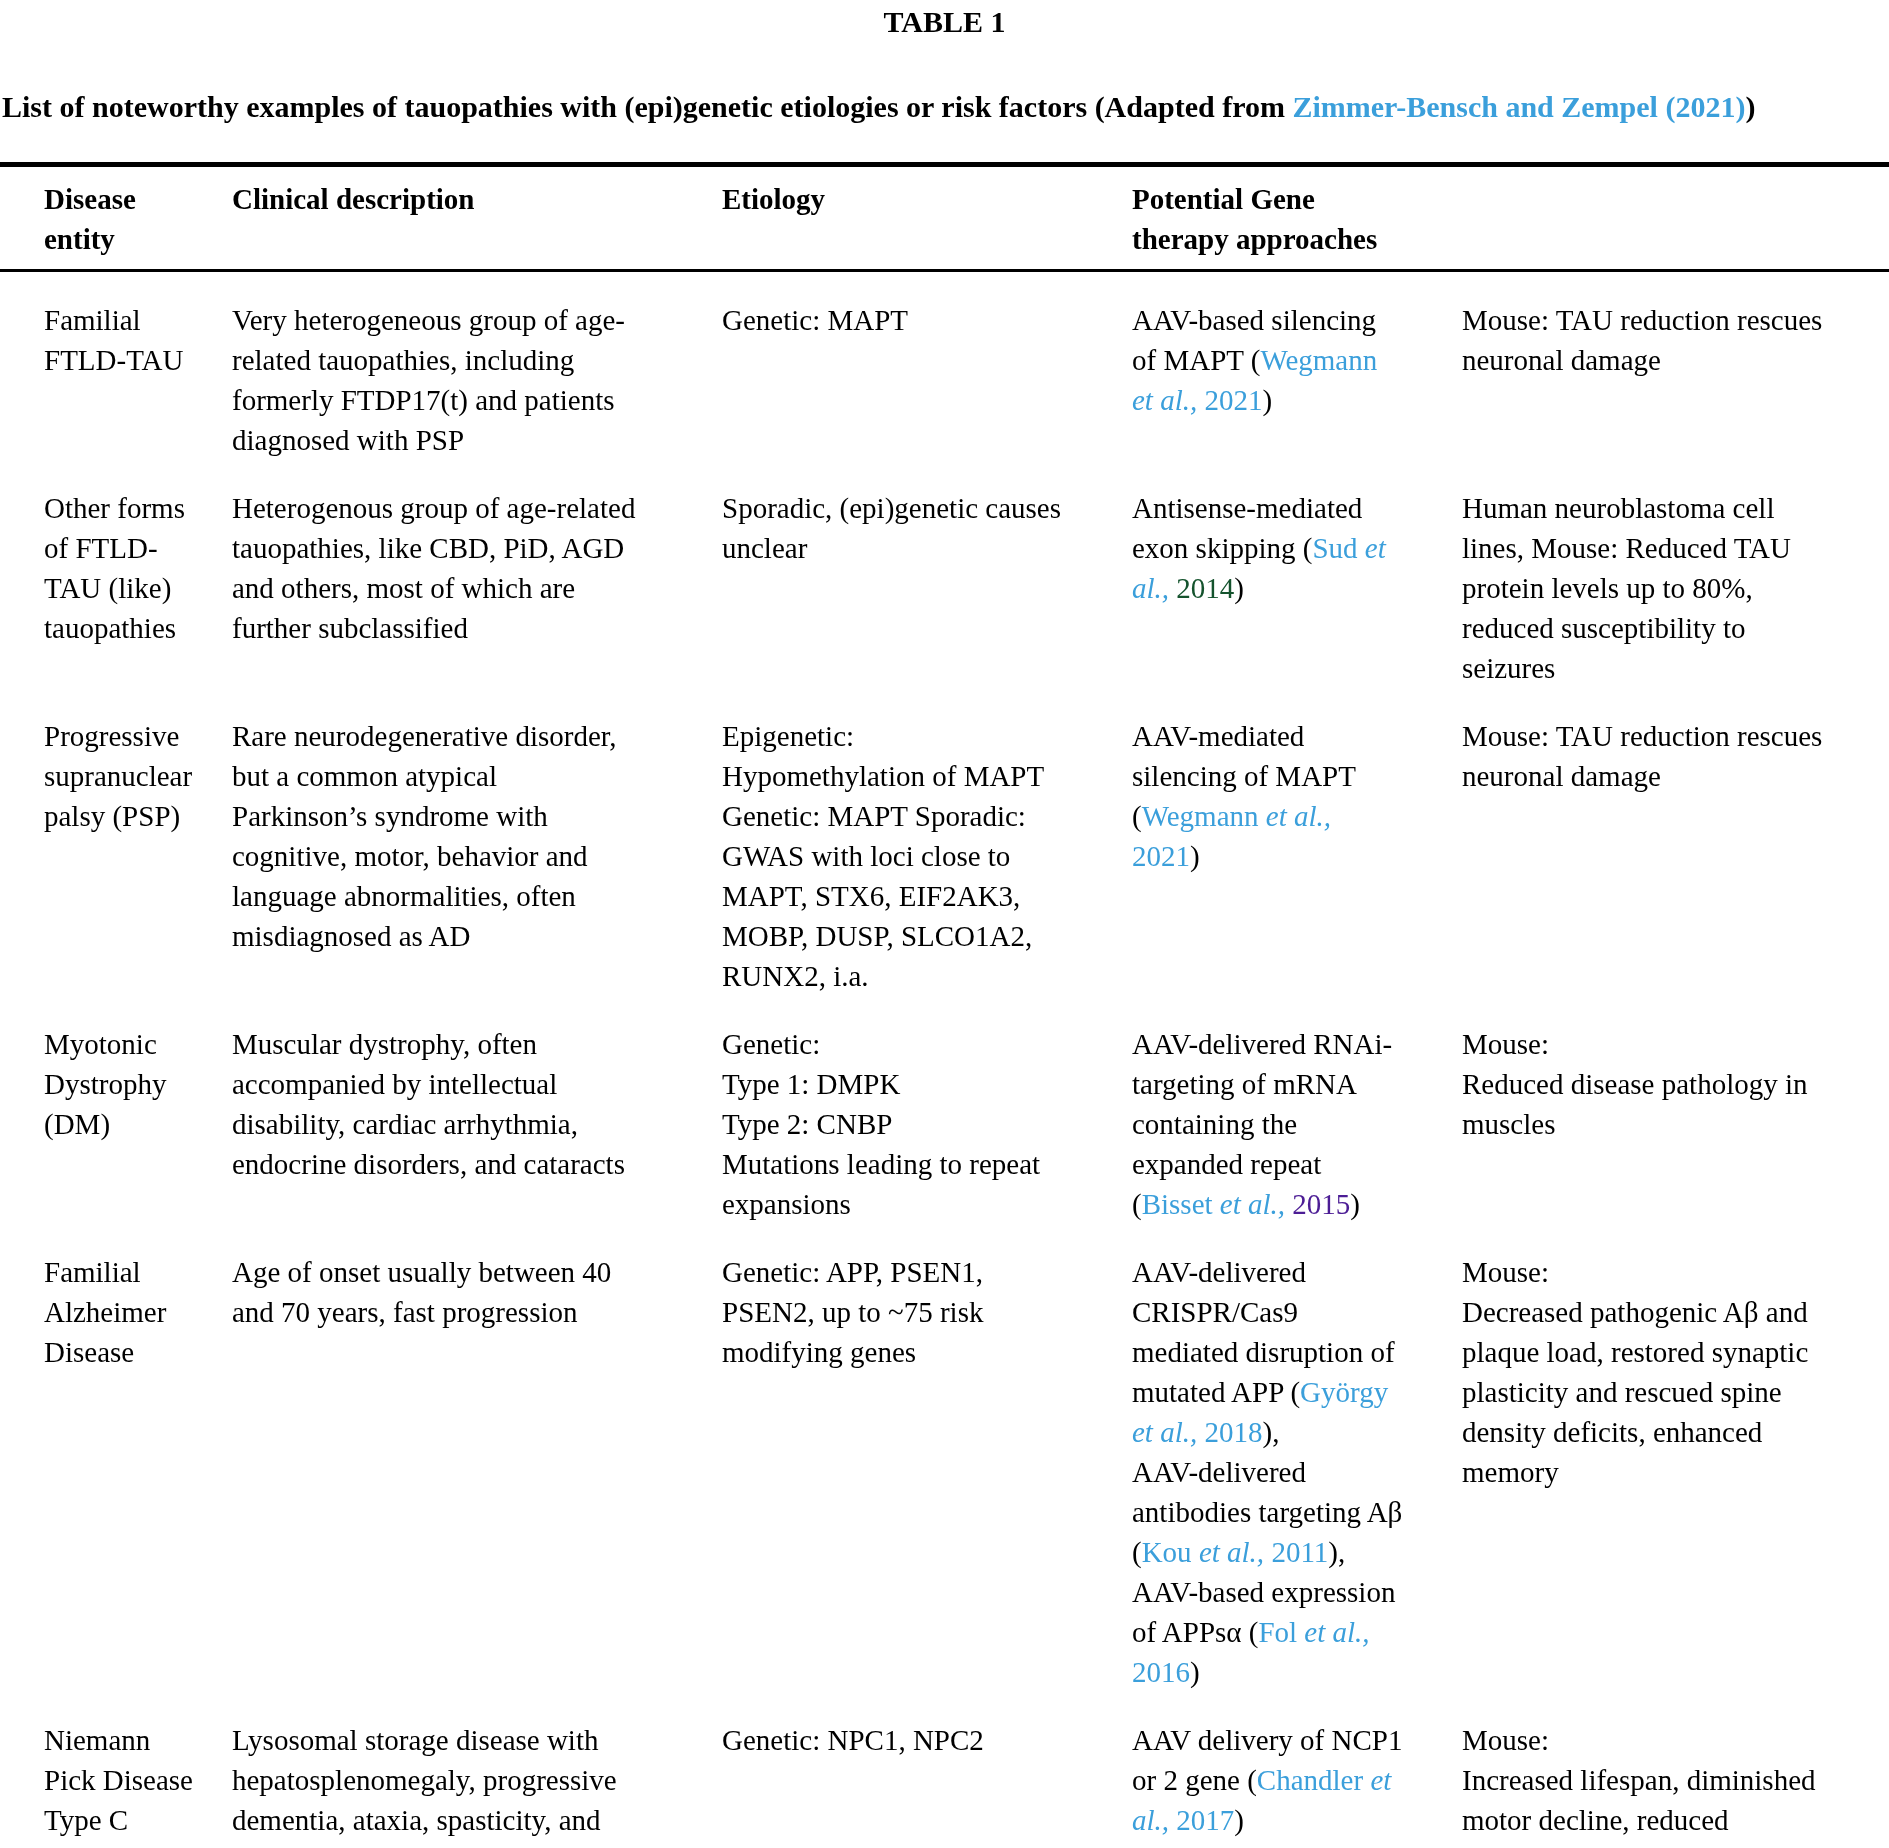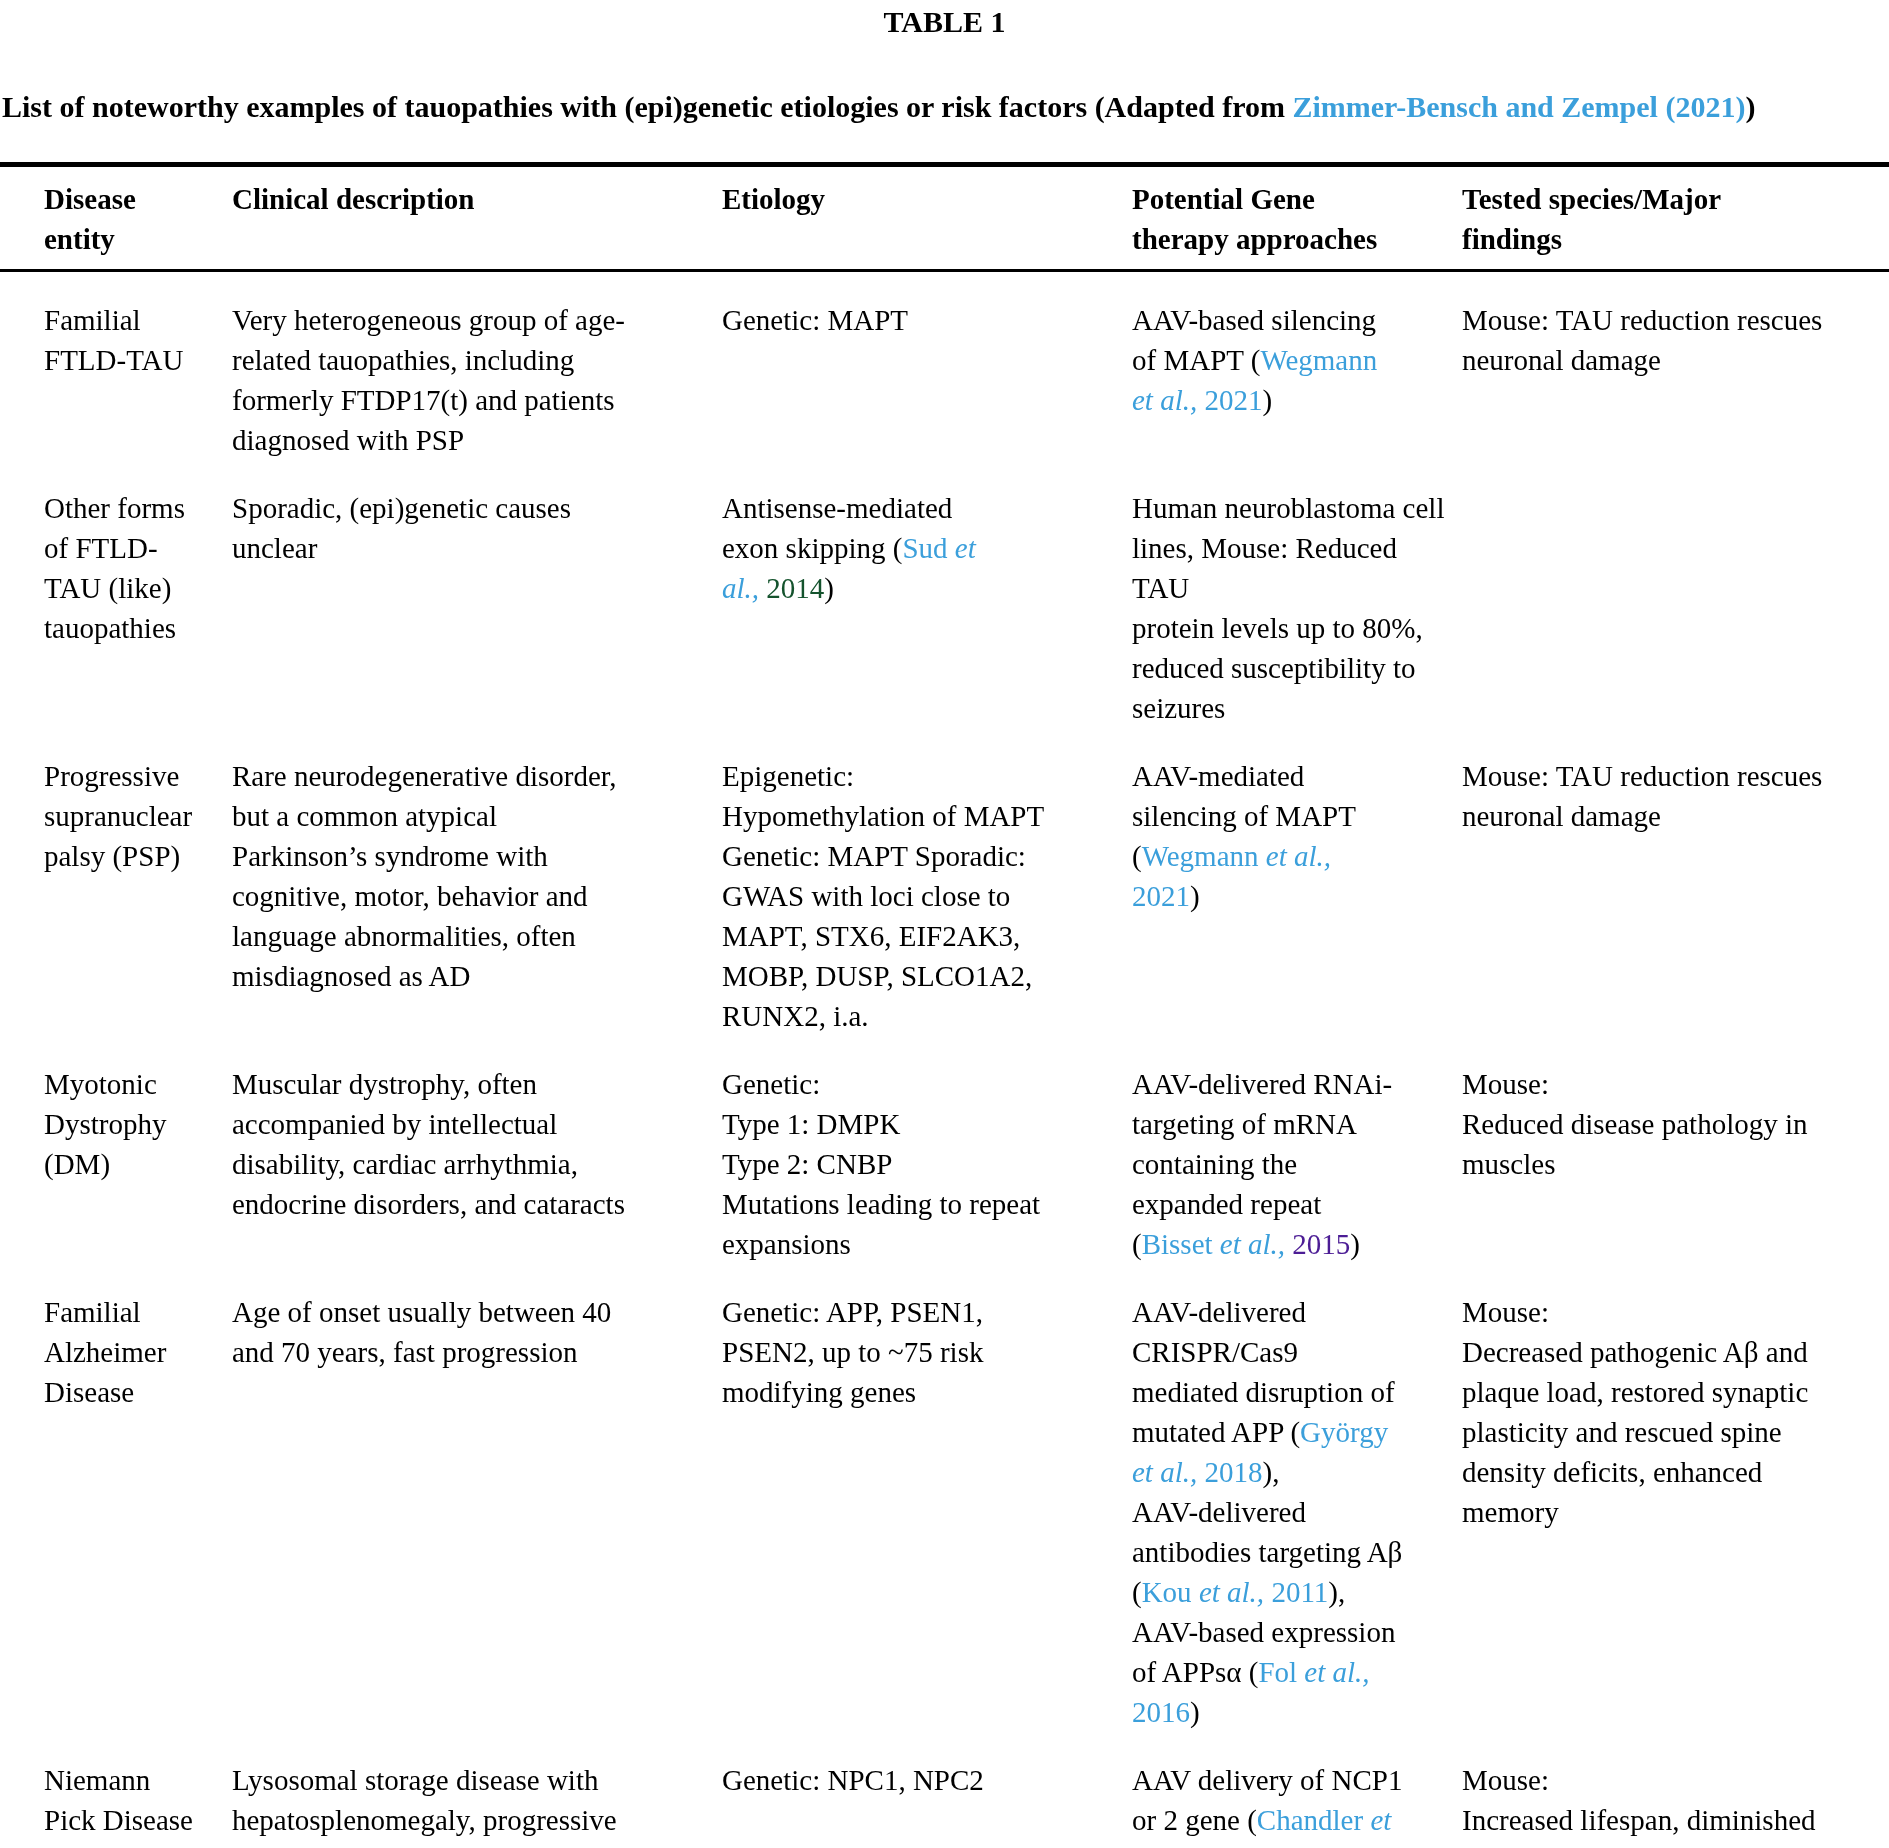--- a/index.html
+++ b/index.html
@@ -83,22 +83,20 @@
 
   <div class="tbl">
 
     <div class="hdr-row">
       <div class="hdr-cell c1">Disease
 entity</div>
       <div class="hdr-cell">Clinical description</div>
       <div class="hdr-cell">Etiology</div>
       <div class="hdr-cell">Potential Gene
 therapy approaches</div>
-      <div class="hdr-cell">Tested species/Major
-findings</div>
     </div>
 
     <div class="tbody">
 
       <div class="row">
         <div class="cell c1">Familial
 FTLD-TAU</div>
         <div class="cell">Very heterogeneous group of age-
 related tauopathies, including
 formerly FTDP17(t) and patients
@@ -109,20 +107,24 @@
 </span><span class="italic" style="color: rgb(59, 159, 219);">et al.,</span><span style="color: rgb(59, 159, 219);"> 2021</span><span>)</span></div>
         <div class="cell">Mouse: TAU reduction rescues
 neuronal damage</div>
       </div>
 
       <div class="row">
         <div class="cell c1">Other forms
 of FTLD-
 TAU (like)
 tauopathies</div>
+        <div class="cell">Heterogenous group of age-related
+tauopathies, like CBD, PiD, AGD
+and others, most of which are
+further subclassified</div>
         <div class="cell">Sporadic, (epi)genetic causes
 unclear</div>
         <div class="cell"><span>Antisense-mediated
 exon skipping (</span><span style="color: rgb(59, 159, 219);">Sud </span><span class="italic" style="color: rgb(59, 159, 219);">et
 al.,</span><span style="color: #14532d;"> 2014</span><span>)</span></div>
         <div class="cell">Human neuroblastoma cell
 lines, Mouse: Reduced TAU
 protein levels up to 80%,
 reduced susceptibility to
 seizures</div>

